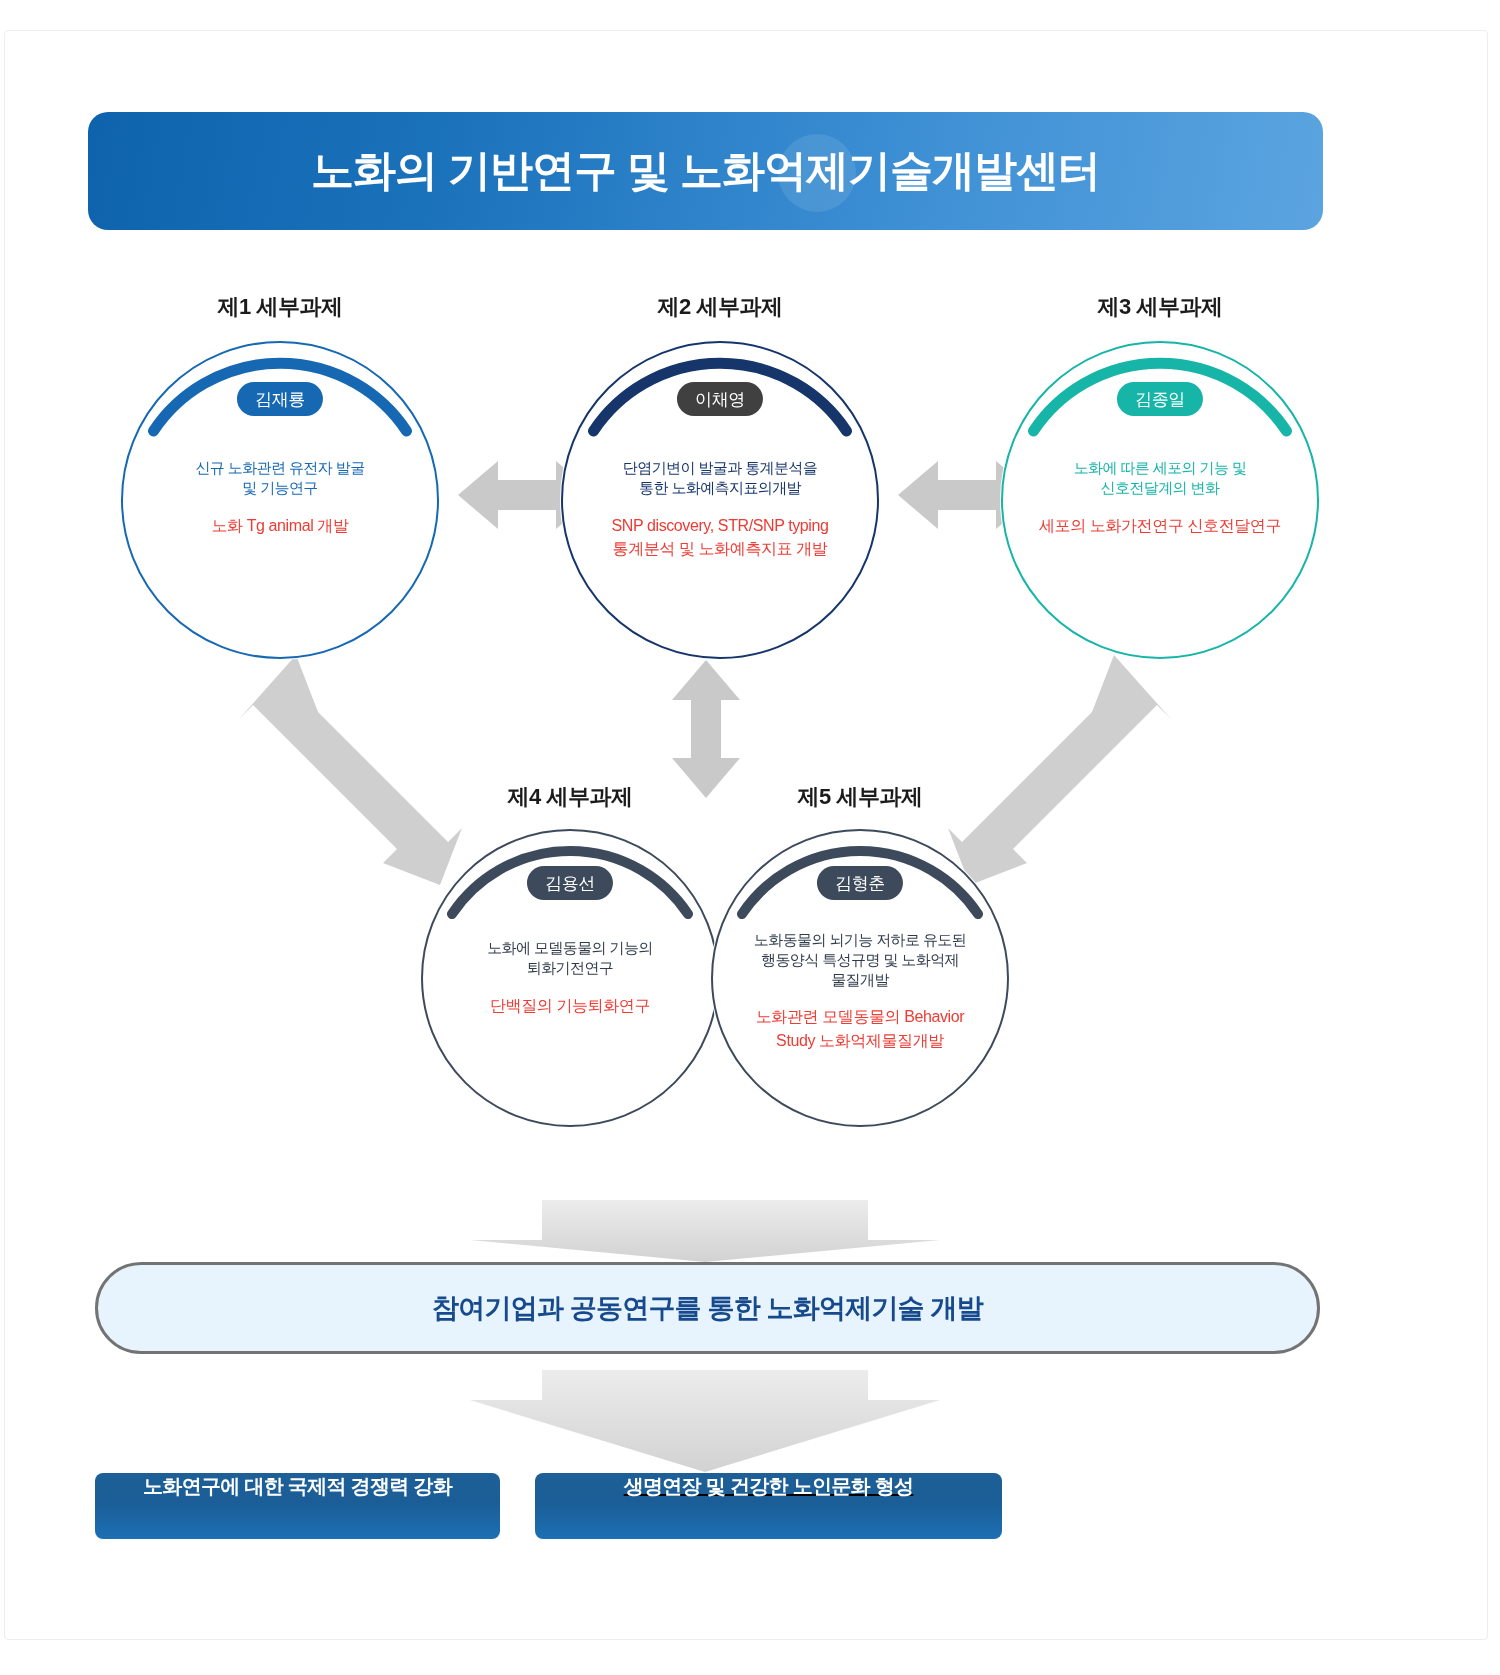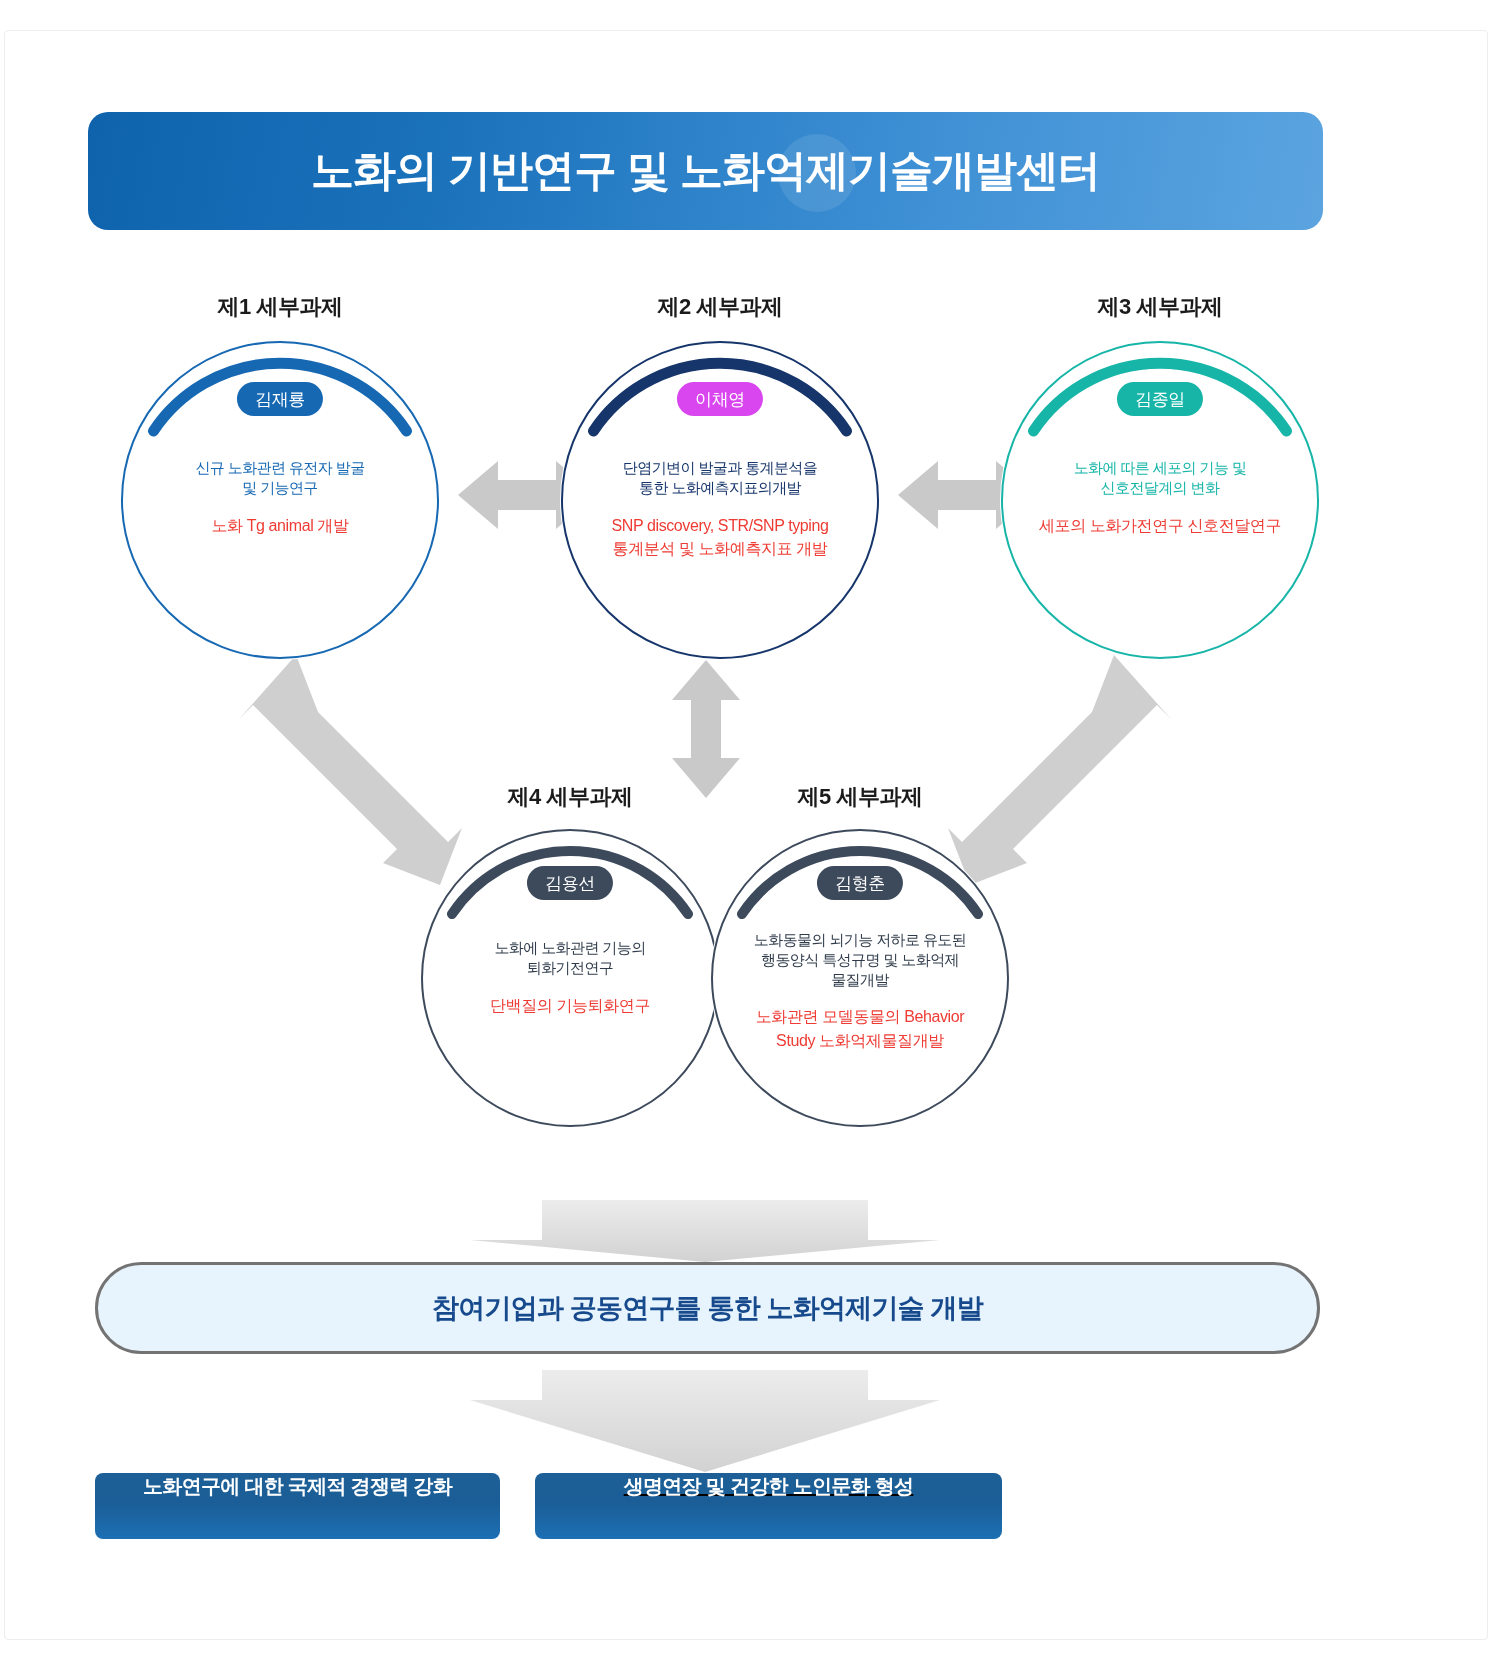--- a/index.html
+++ b/index.html
@@ -239,21 +239,21 @@
   </div>
 
   <div class="node" style="left:560px; top:292px; width:320px; height:370px;">
     <div class="node-title" style="top:0px;">제2 세부과제</div>
     <div class="circle" style="left:0px; top:48px; width:320px; height:320px;">
       <svg class="arc-svg" viewBox="0 0 320 320" xmlns="http://www.w3.org/2000/svg">
         <circle cx="160" cy="160" r="158" fill="#ffffff" stroke="#16356b" stroke-width="2"></circle>
         <path d="M 33.5 91 A 152 152 0 0 1 286.5 91" fill="none" stroke="#16356b" stroke-width="11" stroke-linecap="round"></path>
       </svg>
     </div>
-    <div class="badge" style="top:90px; background:#d946ef;">
+    <div class="badge" style="top:90px; background:#404040;">
       <span>이채영</span>
     </div>
     <div class="node-body" style="top:166px;">
       <div class="node-main" style="color:#16356b;">
         <div>단염기변이 발굴과 통계분석을</div>
         <div>통한 노화예측지표의개발</div>
       </div>
       <div class="node-sub">
         <div>SNP discovery, STR/SNP typing</div>
         <div>통계분석 및 노화예측지표 개발</div>
@@ -289,21 +289,21 @@
       <svg class="arc-svg" viewBox="0 0 300 300" xmlns="http://www.w3.org/2000/svg">
         <circle cx="150" cy="150" r="148" fill="#ffffff" stroke="#3d4a5c" stroke-width="2"></circle>
         <path d="M 32 86 A 142 142 0 0 1 268 86" fill="none" stroke="#3d4a5c" stroke-width="10" stroke-linecap="round"></path>
       </svg>
     </div>
     <div class="badge" style="top:84px; background:#3d4a5c;">
       <span>김용선</span>
     </div>
     <div class="node-body" style="top:156px; width:300px;">
       <div class="node-main" style="color:#2f3b4a;">
-        <div>노화에 노화관련 기능의</div>
+        <div>노화에 모델동물의 기능의</div>
         <div>퇴화기전연구</div>
       </div>
       <div class="node-sub">
         <div>단백질의 기능퇴화연구</div>
       </div>
     </div>
   </div>
 
   <div class="node" style="left:710px; top:782px; width:300px; height:350px;">
     <div class="node-title" style="top:0px;">제5 세부과제</div>

